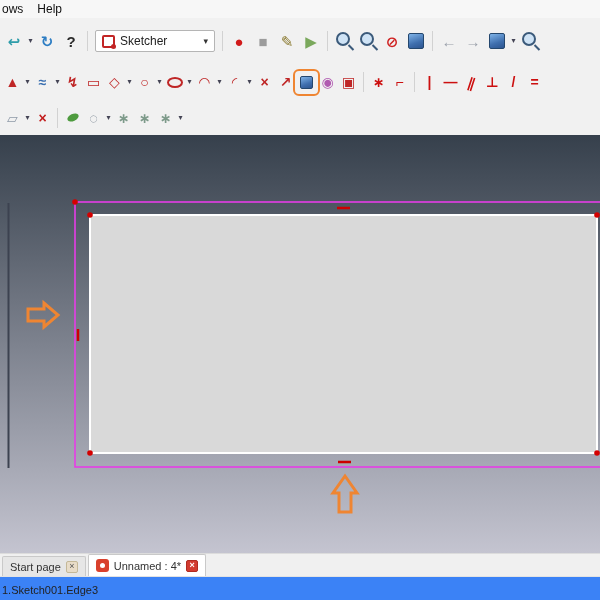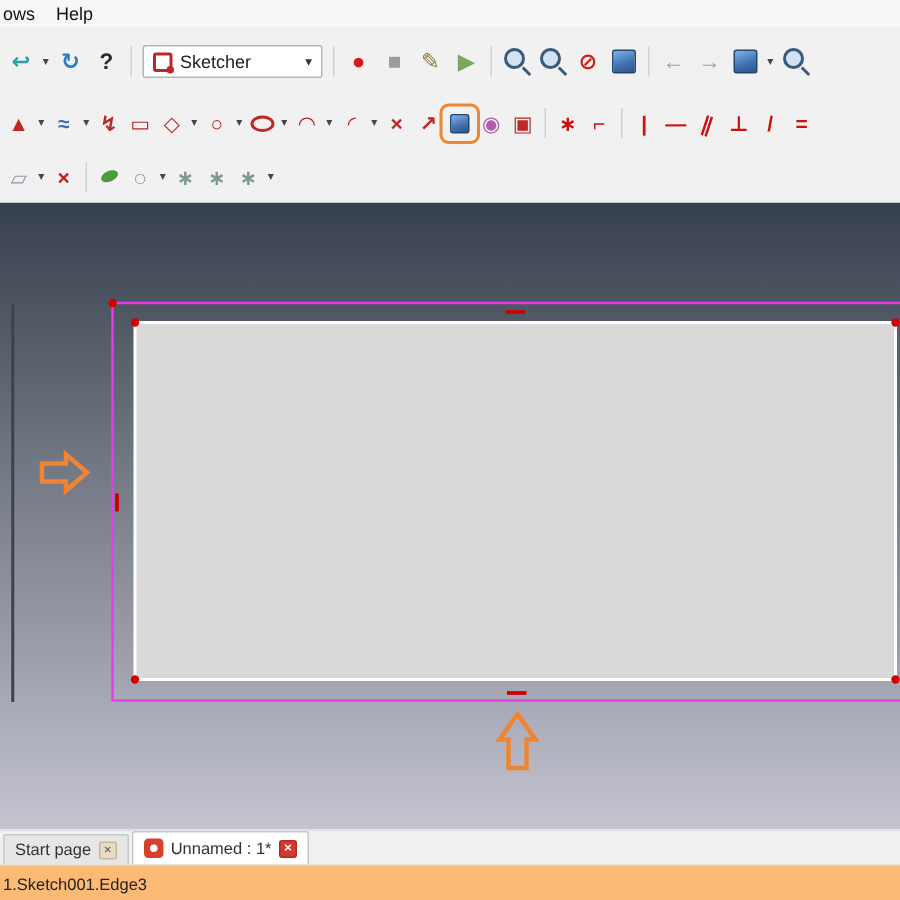--- a/index.html
+++ b/index.html
@@ -50,21 +50,21 @@
         border:1px solid #c9c9c9; border-bottom:none; border-radius:2px 2px 0 0; font-size:11px; color:#333; margin-right:2px;text-align:right; }
   .tab.active { background:#fff; height:22px; }
   .tab-close { font-size:9px; width:12px; height:12px; display:inline-flex; align-items:center; justify-content:center;
         border-radius:2px; line-height:1; }
   .tab-close.gray { background:#e8dcc8; color:#555; border:1px solid #c4b898; }
   .tab-close.red { background:#d23b2f; color:#fff; border:1px solid #b02a20; font-weight:bold; }
   .doc-icon { width:13px; height:13px; background:#d9402c; border-radius:3px; position:relative; flex:none; }
   .doc-icon::after { content:""; position:absolute; width:5px; height:5px; background:#fff; border-radius:50%; top:4px; left:4px; }
 
   
-  .statusbar { height:24px; background:#fdba74; border-top:1px solid #e3e3e3; display:flex; align-items:flex-end;
+  .statusbar { height:24px; background:#3b82f6; border-top:1px solid #e3e3e3; display:flex; align-items:flex-end;
         padding:0 0 4px 2px; font-size:11px; color:#222; flex:none; }
 </style>
 </head>
 <body>
 
 <div class="app">
 
   <div class="menubar">
     <span class="menu-item">ows</span>
     <span class="menu-item">Help</span>
@@ -177,21 +177,21 @@
     <polygon points="339,377 339,358 333,358 345,341 357,358 351,358 351,377" fill="none" stroke-width="3" stroke="#ef8532"></polygon>
   </svg>
 
   <div class="tabbar">
     <div class="tab">
       <span class="tab-label">Start page</span>
       <span class="tab-close gray">×</span>
     </div>
     <div class="tab active">
       <span class="doc-icon"></span>
-      <span class="tab-label">Unnamed : 1*</span>
+      <span class="tab-label">Unnamed : 4*</span>
       <span class="tab-close red">×</span>
     </div>
   </div>
 
   <div class="statusbar">
     <span>1.Sketch001.Edge3</span>
   </div>
 
 </div>
 

